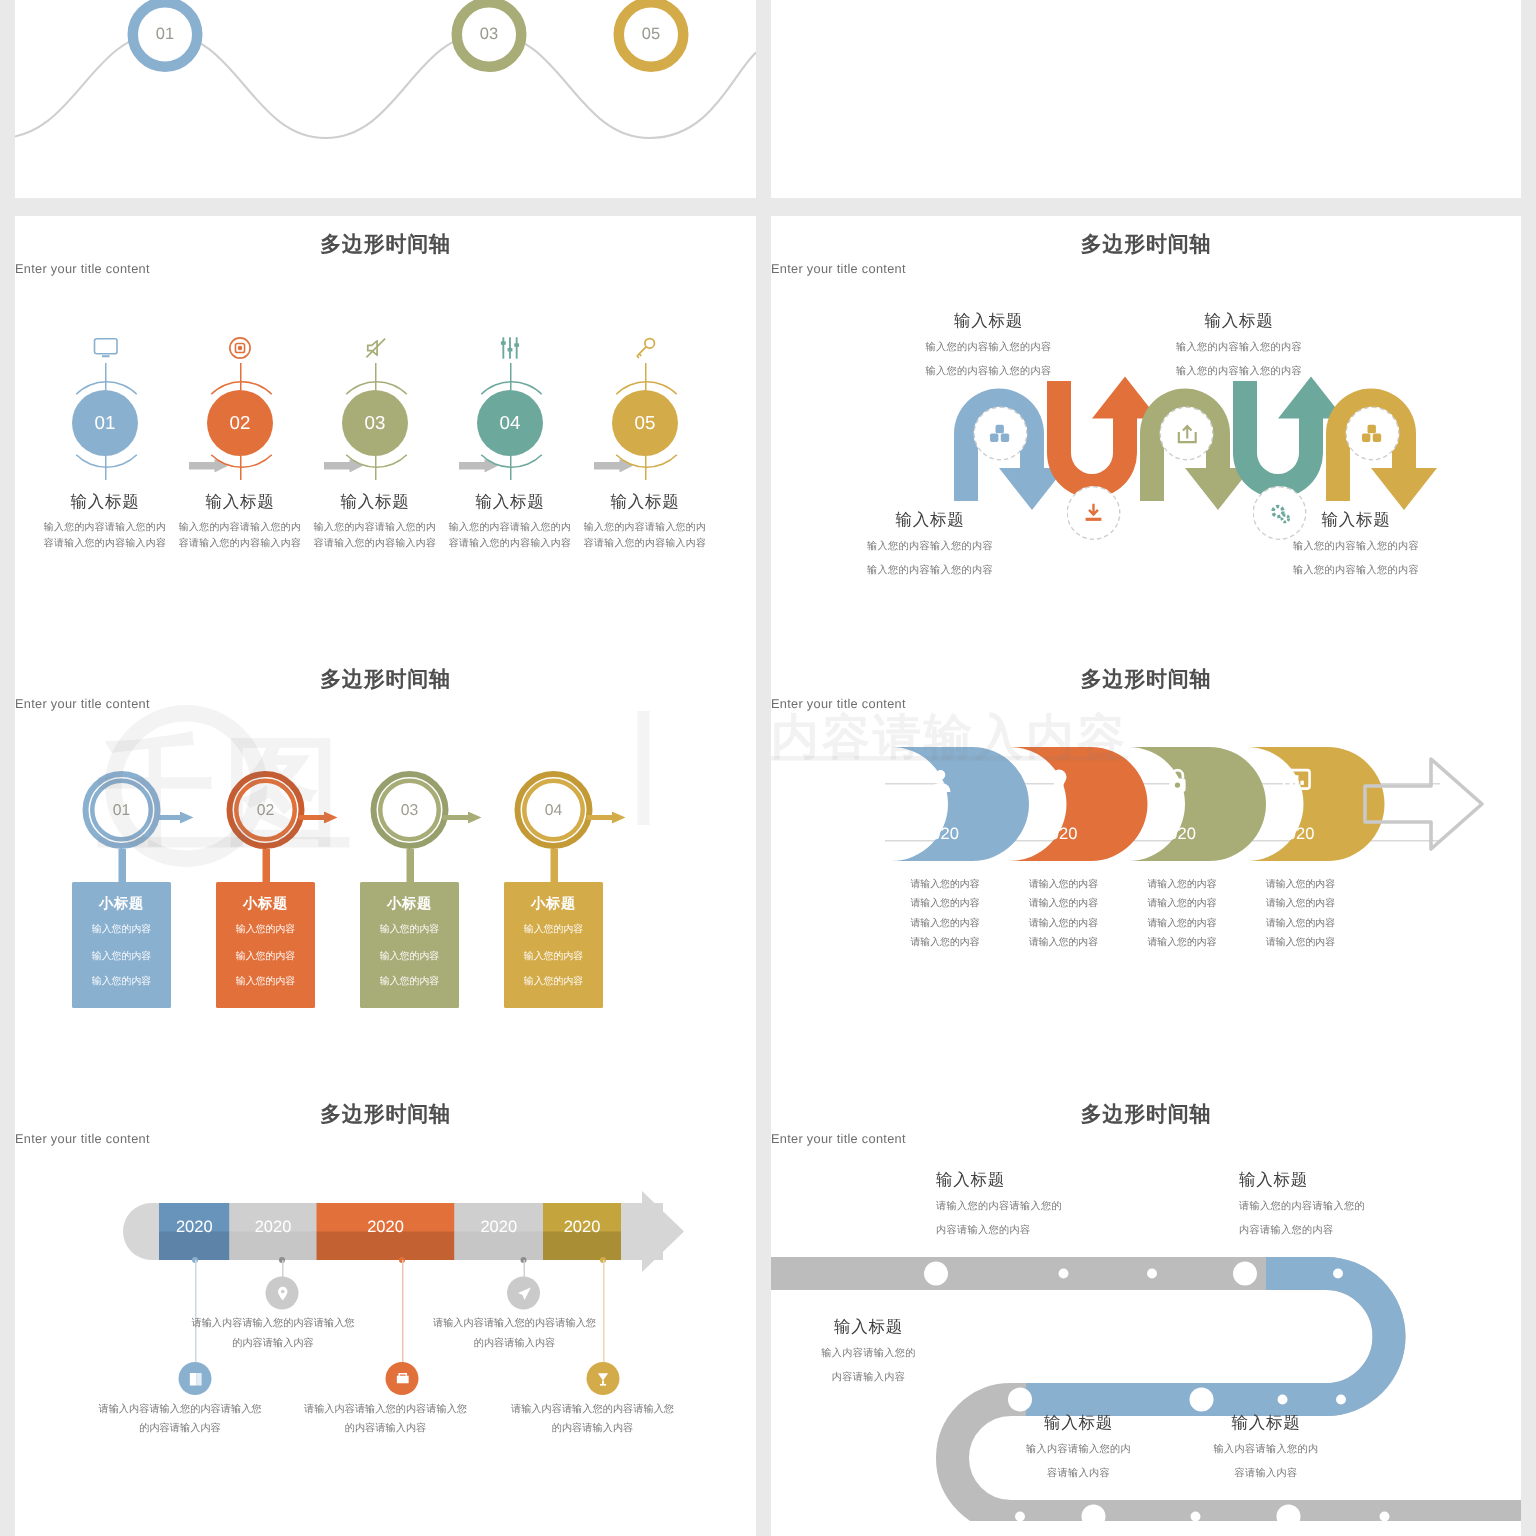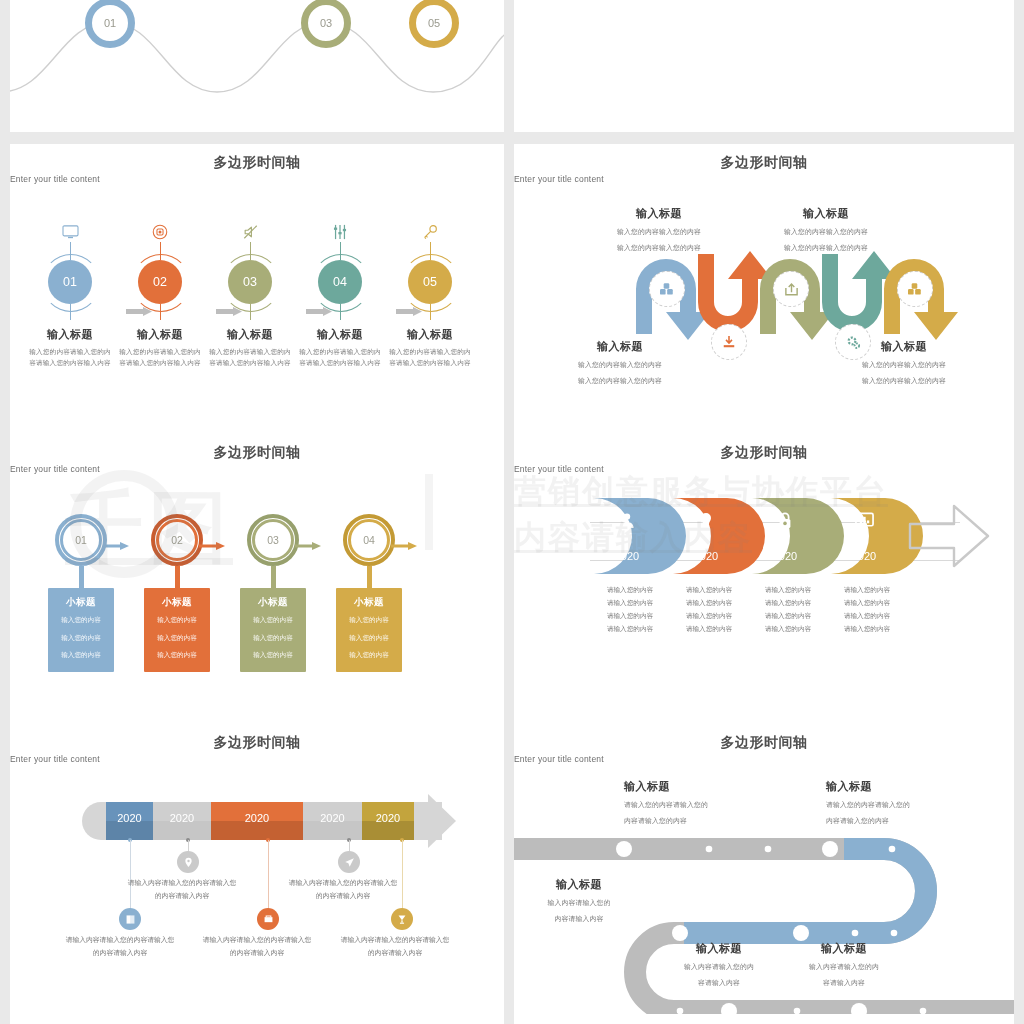--- a/index.html
+++ b/index.html
@@ -46,21 +46,21 @@
     left:60px;top:26px;width:86px;height:86px;border-radius:50%;
     border:11px solid rgba(120,120,120,.085);
   }
   .wm-bar{left:415px;top:30px;width:8px;height:76px;background:rgba(120,120,120,.08);}
   .wm-text{
     left:0px;top:24px;font-size:32px;font-weight:bold;color:rgba(130,130,130,.10);
     letter-spacing:2px;line-height:1.45;white-space:nowrap;
   }
 
   
-  .h-ttl{font-size:10.5px;font-weight:bold;color:#3f3f3f;letter-spacing:.5px;}
+  .h-ttl{font-size:10.5px;font-weight:normal;color:#3f3f3f;letter-spacing:.5px;}
   .h-sub{font-size:6.6px;color:#777;line-height:1.65;letter-spacing:.2px;}
 
   
   .waveline{position:absolute;left:0;top:0;}
   .ringo{
     position:absolute;border-radius:50%;box-sizing:border-box;
     display:flex;align-items:center;justify-content:center;
     font-size:11px;color:#9a9a8e;background:#fff;
   }
 
@@ -462,21 +462,20 @@
           <div class="bs">输入您的内容</div>
           <div class="bs">输入您的内容</div>
         </div>
       </div>
     </div>
   </div>
 
   <div class="slide col-r r2">
     <div class="stage">
       <div class="wm wm-text">
-        <div>营销创意服务与协作平台</div>
         <div>内容请输入内容</div>
       </div>
 
       <div class="title">多边形时间轴</div>
       <div class="subtitle">Enter your title content</div>
 
       <div class="f-line" style="left:76px;top:78px;width:370px;"></div>
       <div class="f-line" style="left:76px;top:116px;width:370px;"></div>
 
       <svg width="500" height="290" style="position:absolute;left:0;top:0;">

